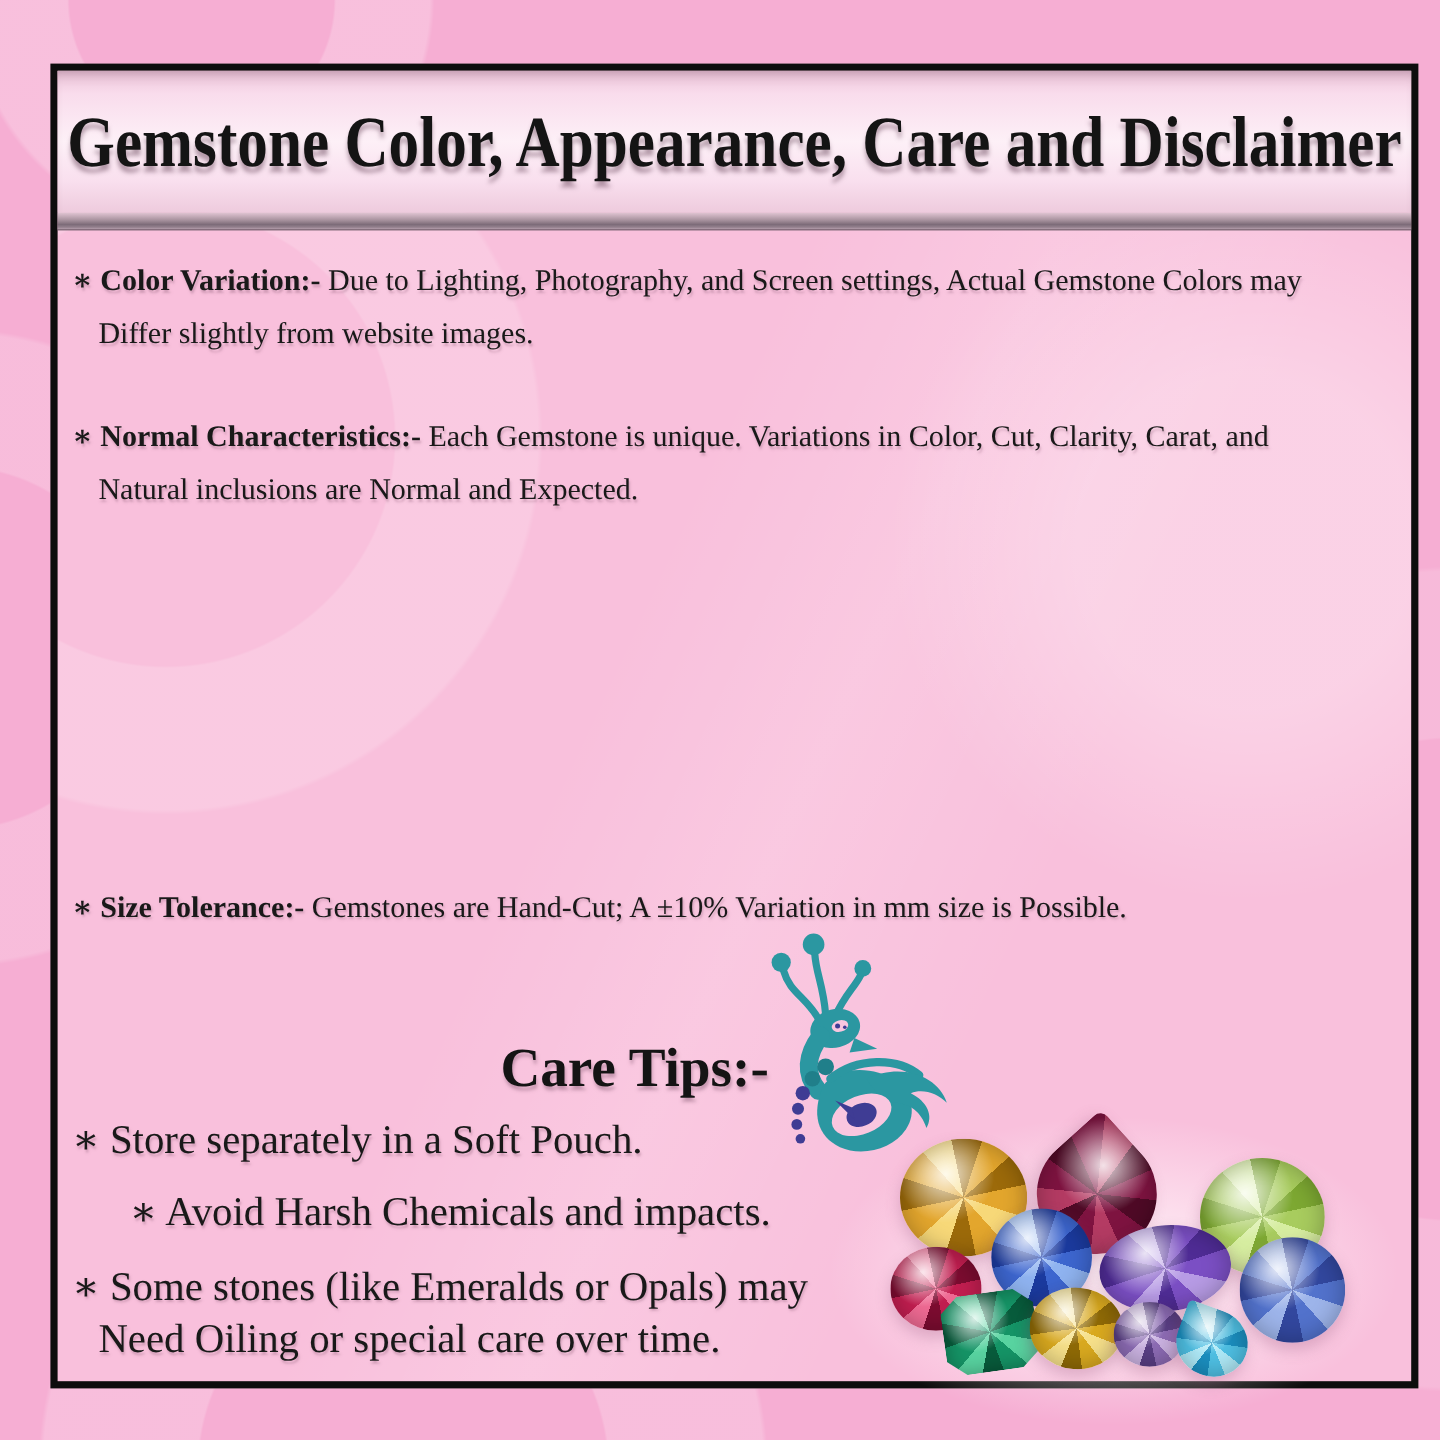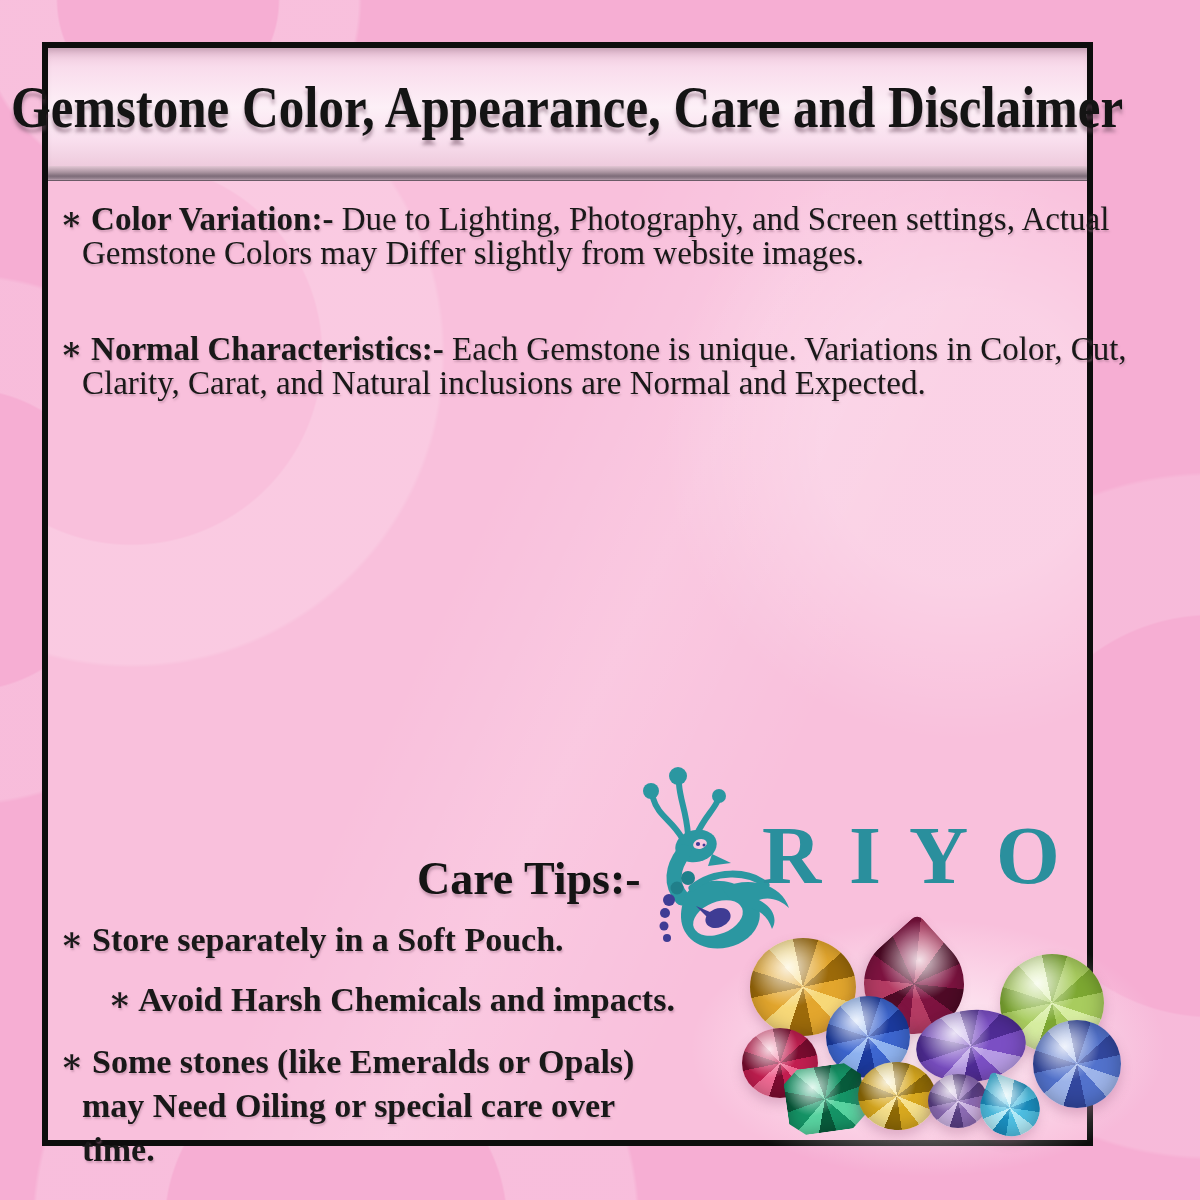--- a/index.html
+++ b/index.html
@@ -7,21 +7,21 @@
     width:1200px;height:1200px;position:relative;overflow:hidden;
     font-family:"Liberation Serif","DejaVu Serif",serif;
     background:
       radial-gradient(circle at 14% 0%, rgba(255,255,255,0) 110px, rgba(255,255,255,.22) 112px 190px, rgba(255,255,255,0) 194px),
       radial-gradient(circle at -3% 45%, rgba(255,255,255,0) 150px, rgba(255,255,255,.18) 152px 262px, rgba(255,255,255,0) 266px),
       radial-gradient(circle at 28% 102%, rgba(255,255,255,0) 170px, rgba(255,255,255,.20) 172px 300px, rgba(255,255,255,0) 304px),
       radial-gradient(circle at 101% 68%, rgba(255,255,255,0) 200px, rgba(255,255,255,.15) 202px 340px, rgba(255,255,255,0) 344px),
       #f6aed3;
   }
   .frame{
-    position:absolute;left:42px;top:42px;width:1051px;height:1104px;
+    position:absolute;left:42px;top:53px;width:1140px;height:1104px;
     border:6px solid #0d0d0d;box-sizing:border-box;
     background:
       radial-gradient(circle at 88% 36%, rgba(255,255,255,.28) 0 140px, rgba(255,255,255,0) 300px),
       radial-gradient(circle at 8% 28%, rgba(255,255,255,0) 190px, rgba(255,255,255,.16) 192px 310px, rgba(255,255,255,0) 314px),
       linear-gradient(115deg, rgba(255,255,255,0) 42%, rgba(255,255,255,.14) 55%, rgba(255,255,255,0) 70%),
       #f9c0dc;
   }
   .banner{
     position:absolute;left:0;top:0;right:0;height:118px;
     background:linear-gradient(180deg,#ecc3d8 0%,#f9dcec 16%,#fdf0f7 50%,#f9dfee 78%,#eecbdd 100%);
@@ -34,34 +34,34 @@
     border-bottom:1px solid #6b5b67;
   }
   .title{
     margin:0;white-space:nowrap;color:#141414;
     font:700 60px/118px "Liberation Serif",serif;
     transform:scaleX(.85);transform-origin:50% 50%;
     text-shadow:0 5px 4px rgba(110,75,95,.5);
   }
   .section,.care-tip{
     position:absolute;left:0;color:#191919;
-    font-size:33px;line-height:34px;
+    font-size:25px;line-height:44px;
     text-shadow:1px 2px 2px rgba(170,120,145,.5);
   }
   .section{width:1085px;}
   .section p,.care-tip p{margin:0;padding-left:34px;text-indent:-22px;}
   .lead{font-weight:700;}
   .bullet{font-weight:700;}
   .s1{top:154px;} .s2{top:284px;} .s3{top:414px;} .s4{top:544px;} .s5{top:676px;}
   .care-heading{
     position:absolute;left:356px;top:790px;margin:13px;color:#141414;
     font:700 46px/56px "Liberation Serif",serif;
     text-shadow:1px 3px 3px rgba(150,105,130,.55);
   }
-  .care-tip{font-size:34px;line-height:44px;width:640px;font-weight:bold;}
+  .care-tip{font-size:34px;line-height:44px;width:640px;}
   .t1{top:870px;} .t2{top:930px;padding-left:48px;} .t3{top:992px;}
   .peacock{position:absolute;left:574px;top:712px;width:190px;height:200px;}
   .brand{
     position:absolute;left:714px;top:762px;white-space:nowrap;
     font:700 82px/92px "Liberation Serif",serif;
     letter-spacing:.34em;color:#2a8f9d;
   }
   .gem-glow{
     position:absolute;left:640px;top:870px;width:480px;height:260px;
     background:radial-gradient(ellipse at 50% 50%, rgba(255,247,251,.95) 0%, rgba(255,247,251,0) 70%);
@@ -96,20 +96,27 @@
   <div class="section s2">
     <p>
       <span class="bullet">∗</span>
       <span class="lead">Normal Characteristics:-</span>
       <span class="body">Each Gemstone is unique. Variations in Color, Cut, Clarity, Carat, and Natural inclusions are Normal and Expected.</span>
     </p>
   </div>
 
 
 
+  <div class="section s5">
+    <p>
+      <span class="bullet">∗</span>
+      <span class="lead">Size Tolerance:-</span>
+      <span class="body">Gemstones are Hand-Cut; A ±10% Variation in mm size is Possible.</span>
+    </p>
+  </div>
 
   <h2 class="care-heading">Care Tips:-</h2>
 
   <svg class="peacock" viewBox="0 0 190 200" aria-hidden="true">
     <g stroke="#2b97a1" stroke-width="6" fill="none" stroke-linecap="round">
       <path d="M60,78 C50,60 36,56 31,38"></path>
       <path d="M66,74 C64,50 58,40 57,24"></path>
       <path d="M74,76 C82,58 90,52 95,42"></path>
     </g>
     <g fill="#2b97a1">
@@ -136,21 +143,20 @@
       <circle cx="55" cy="128" r="6.5"></circle>
     </g>
     <g fill="#3f3c94">
       <circle cx="47" cy="140" r="6"></circle>
       <circle cx="43" cy="153" r="5"></circle>
       <circle cx="42" cy="166" r="4.5"></circle>
       <circle cx="45" cy="178" r="4"></circle>
     </g>
   </svg>
 
-  <div class="brand">RIYO</div>
 
   <div class="care-tip t1">
     <p>
       <span class="bullet-reg">∗</span>
       <span>Store separately in a Soft Pouch.</span>
     </p>
   </div>
   <div class="care-tip t2">
     <p>
       <span class="bullet-reg">∗</span>

